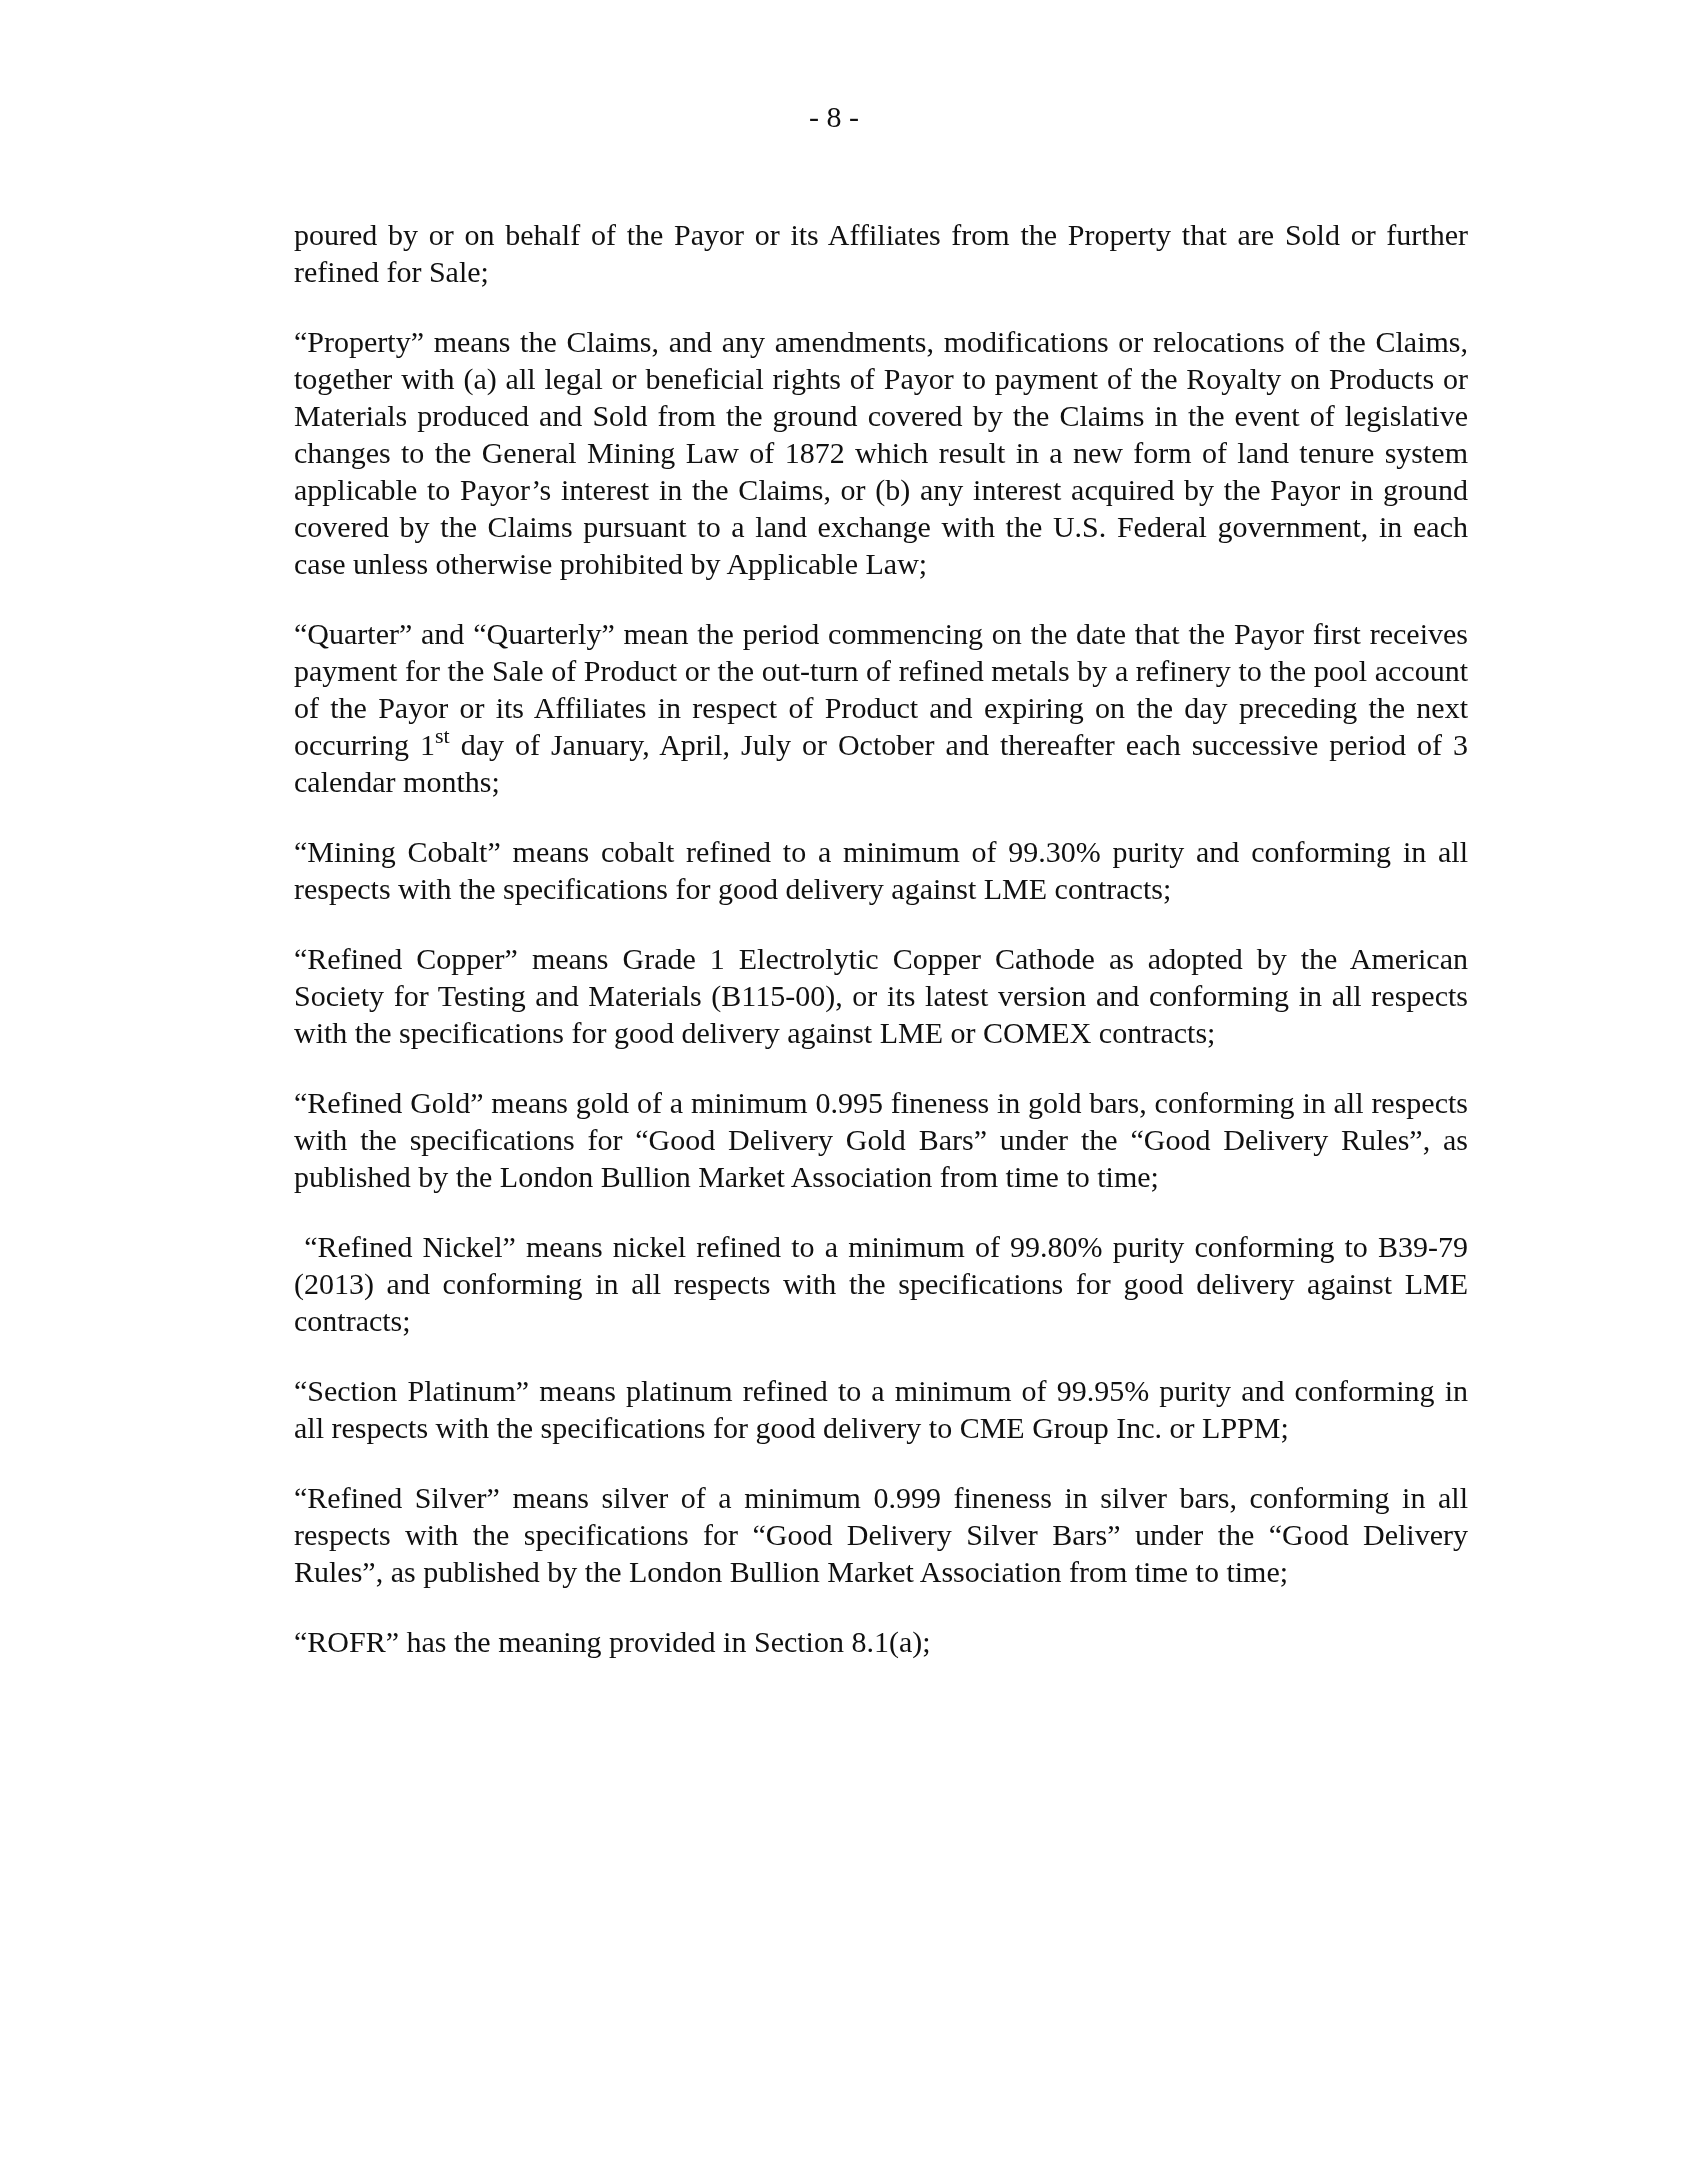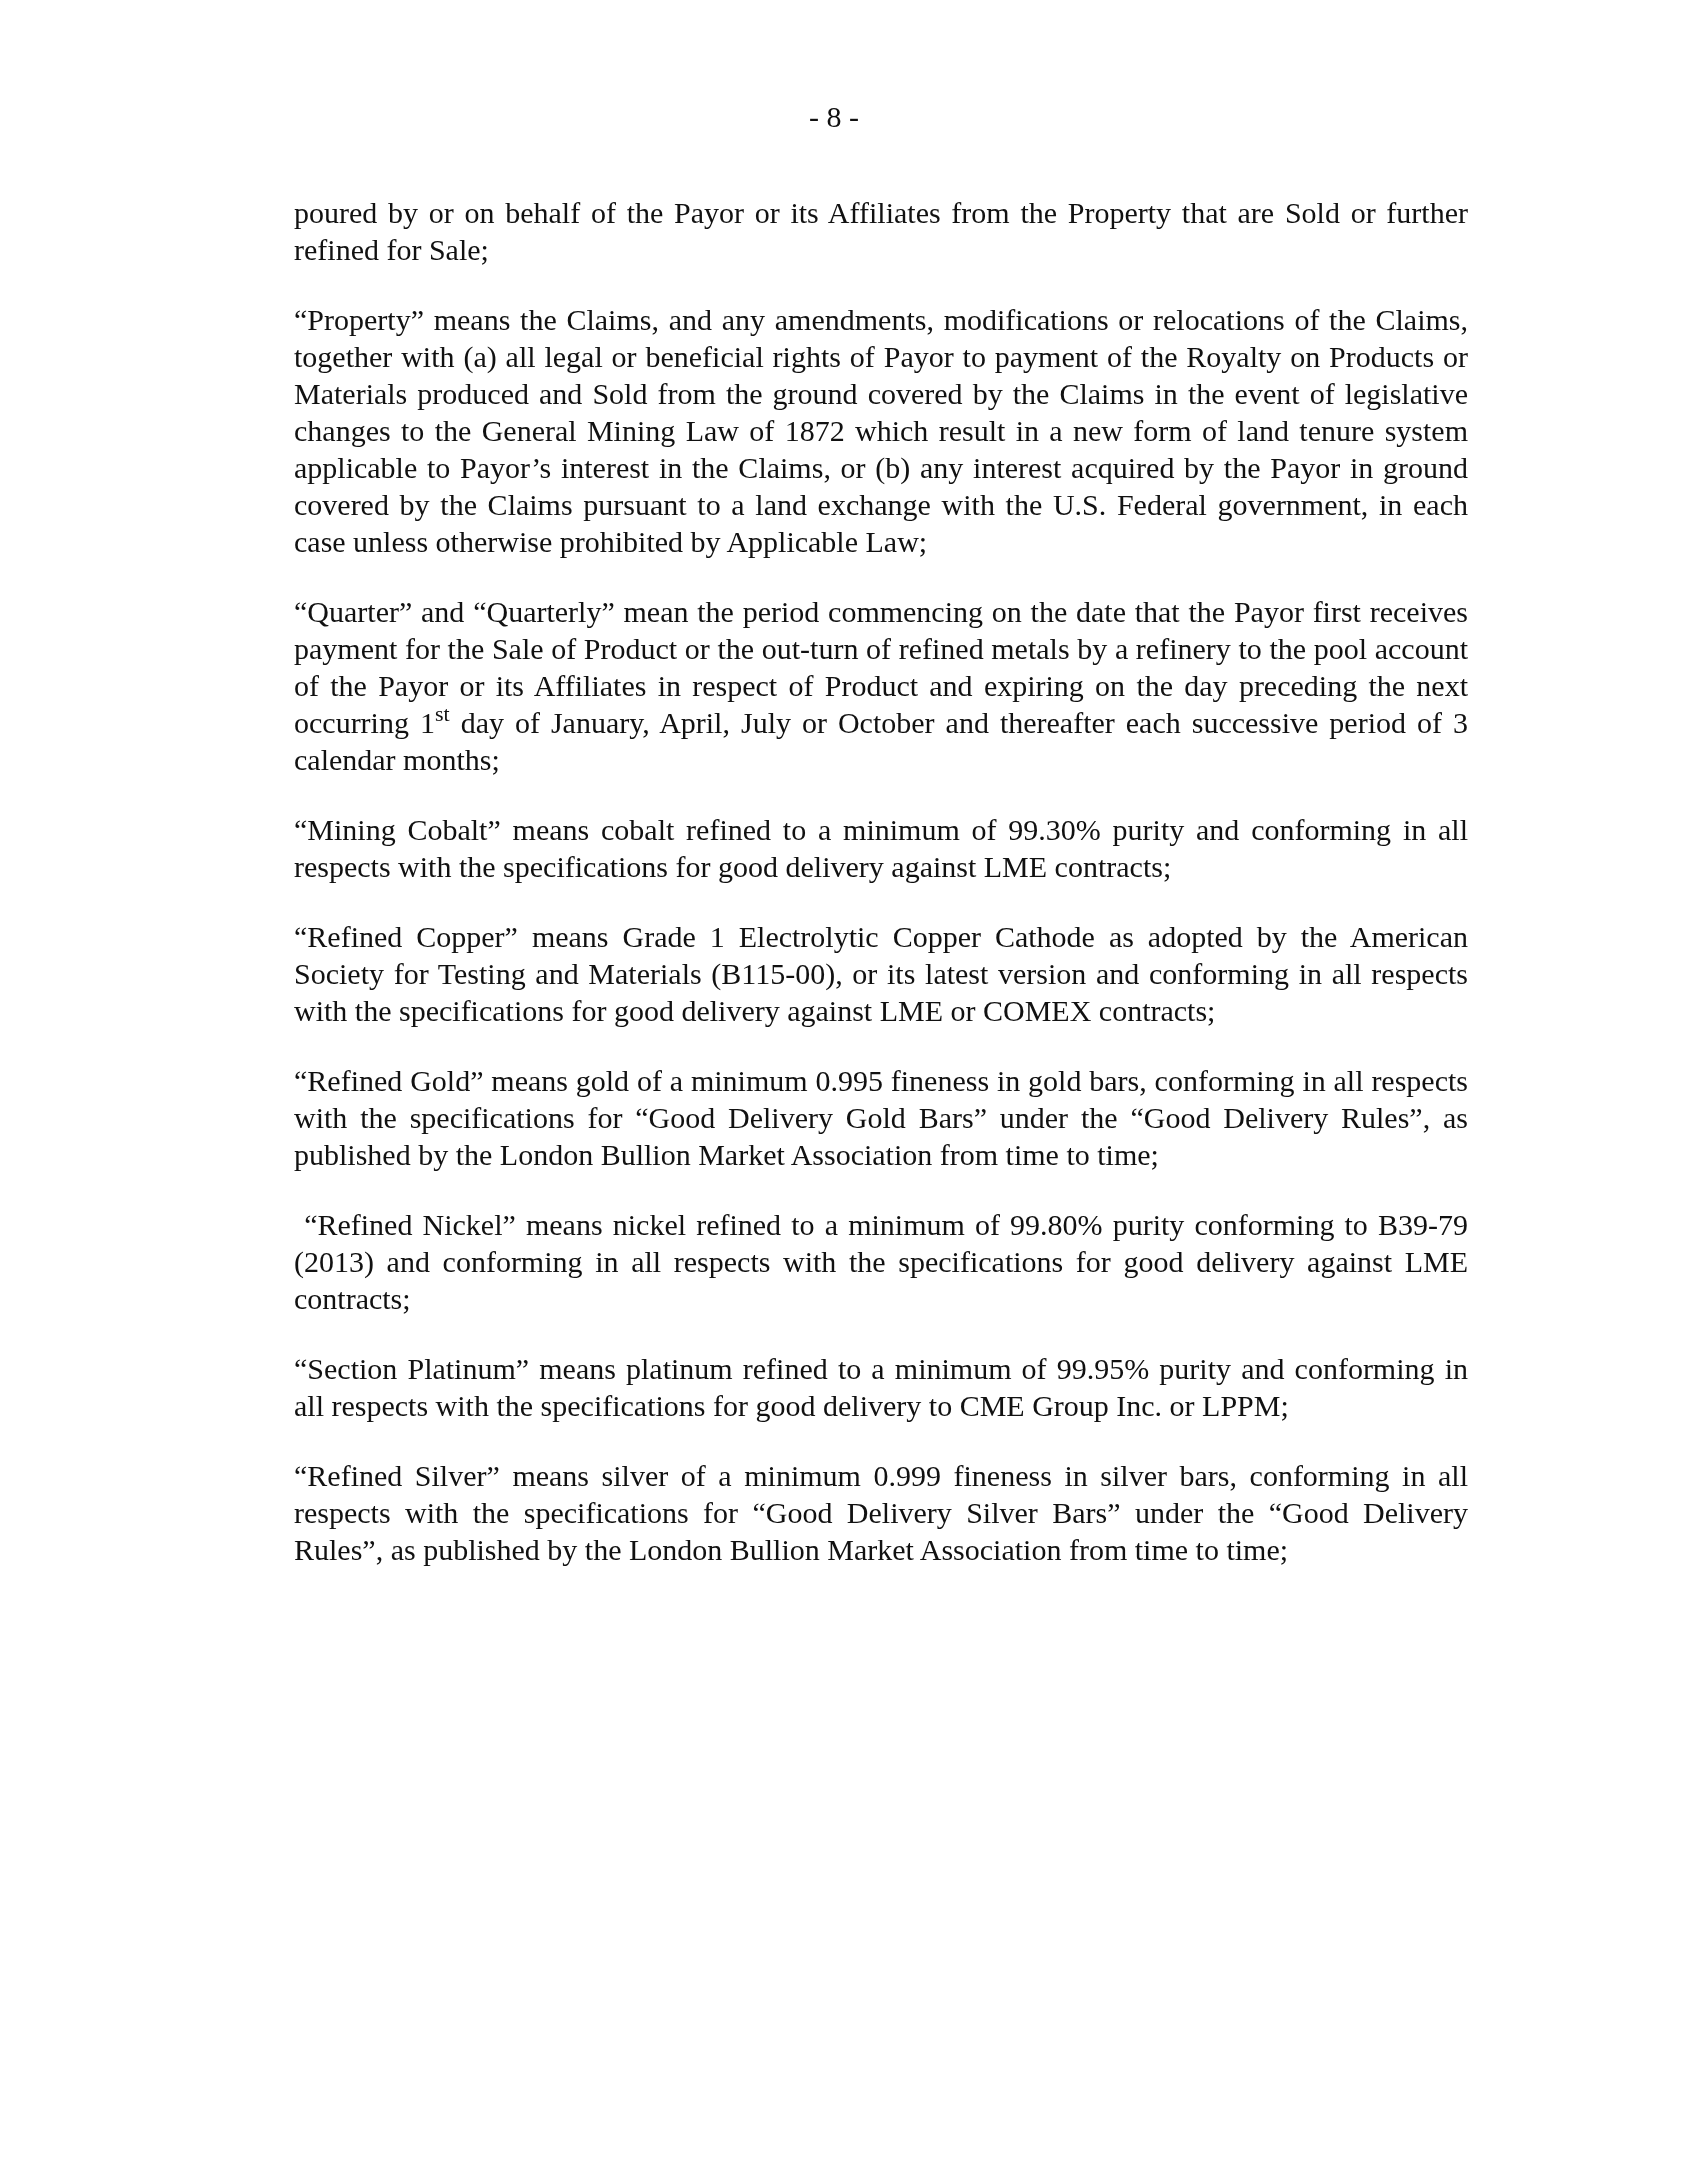--- a/index.html
+++ b/index.html
@@ -21,21 +21,21 @@
     left: 0;
     width: 1683px;
     text-align: center;
     font-size: 30px;
     line-height: 36px;
     padding-left: 0;
   }
   .page-number span { display: inline-block; margin-left: -15px; }
   .content {
     position: absolute;
-    top: 194px;
+    top: 216px;
     left: 294px;
     width: 1174px;
     font-size: 30px;
     line-height: 37px;
     text-align: justify;
   }
   .para {
     margin: 0 0 33px 0;
   }
   .para .term { font-weight: normal; }
@@ -62,15 +62,16 @@
 
   <p class="para"><span>“</span><span class="term">Refined Gold</span><span>”</span><span> means gold of a minimum 0.995 fineness in gold bars, conforming in all respects with the specifications for “Good Delivery Gold Bars” under the “Good Delivery Rules”, as published by the London Bullion Market Association from time to time;</span></p>
 
   <p class="para"><span class="indent-space"> </span><span>“</span><span class="term">Refined Nickel</span><span>”</span><span> means nickel refined to a minimum of 99.80% purity conforming to B39-79 (2013) and conforming in all respects with the specifications for good delivery against LME contracts;</span></p>
 
 
   <p class="para"><span>“</span><span class="term">Section Platinum</span><span>”</span><span> means platinum refined to a minimum of 99.95% purity and conforming in all respects with the specifications for good delivery to CME Group Inc. or LPPM;</span></p>
 
   <p class="para"><span>“</span><span class="term">Refined Silver</span><span>”</span><span> means silver of a minimum 0.999 fineness in silver bars, conforming in all respects with the specifications for “Good Delivery Silver Bars” under the “Good Delivery Rules”, as published by the London Bullion Market Association from time to time;</span></p>
 
+  <p class="para"><span>“</span><span class="term">ROFR</span><span>”</span><span> has the meaning provided in Section 8.1(a);</span></p>
 
 </div>
 
 
 </body></html>

